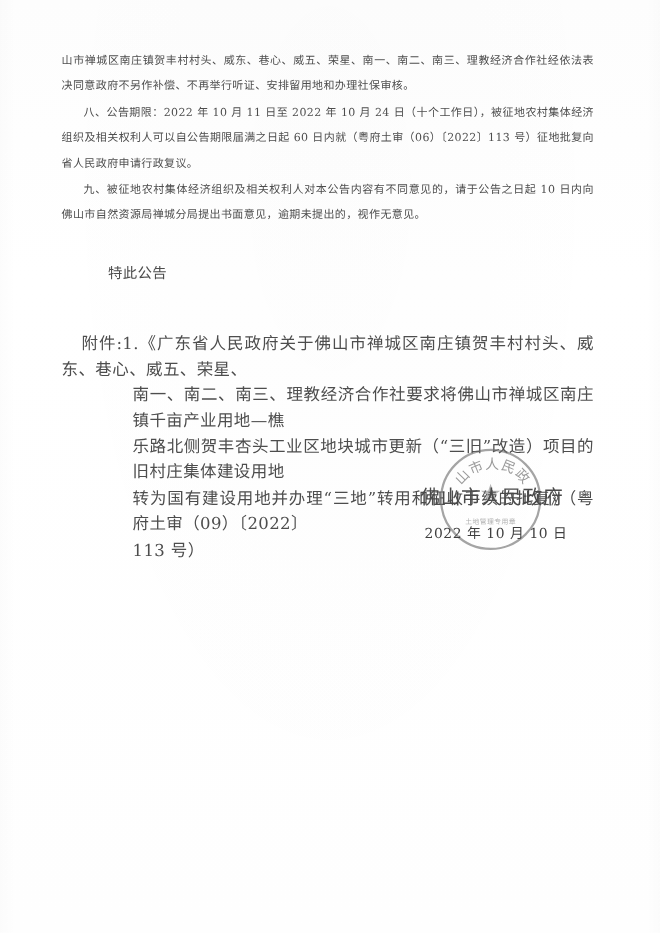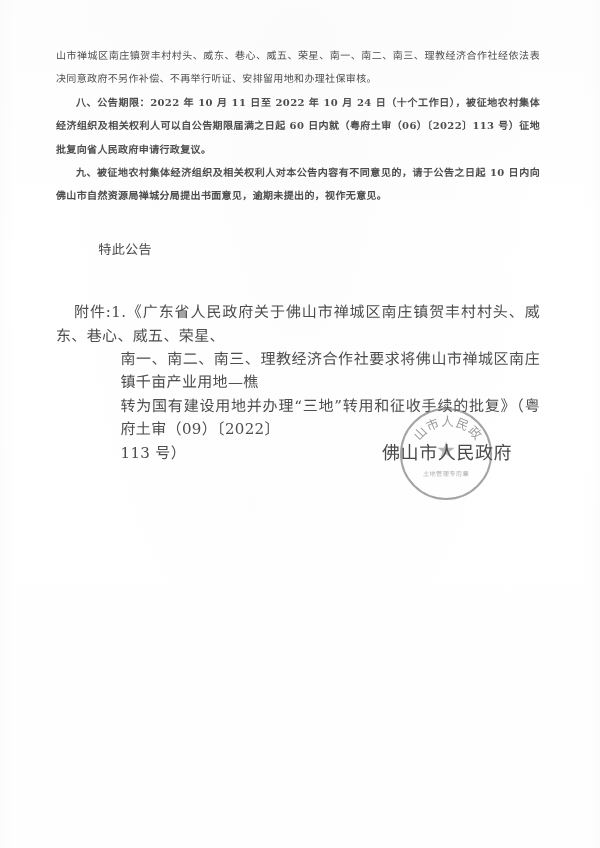--- a/index.html
+++ b/index.html
@@ -48,21 +48,21 @@
     margin: 0;
     color: #4d4d4d;
     font-size: 10px;
     line-height: 23.4px;
     letter-spacing: 0.35px;
     text-align: justify;
     text-justify: inter-ideograph;
     font-family: "DejaVu Serif", "Liberation Serif", serif;
   }
 
-  .para.indent2 { text-indent: 2em; font-weight: bold; }
+  .para.indent2 { text-indent: 2em; }
 
   
   .notice-close {
     margin: 16px;
     padding-top: 14px;
     color: #4d4d4d;
     font-size: 13.1px;
     line-height: 23.4px;
     letter-spacing: 0.35px;
     text-indent: 2em;
@@ -192,20 +192,21 @@
     <p class="para indent2">九、被征地农村集体经济组织及相关权利人对本公告内容有不同意见的，请于公告之日起 10 日内向佛山市自然资源局禅城分局提出书面意见，逾期未提出的，视作无意见。</p>
 
     <p class="notice-close">特此公告</p>
 
     <div id="attachment-block">
 
       <p class="attach-line attach-first"><span>附件:</span><span>1.</span><span>《广东省人民政府关于佛山市禅城区南庄镇贺丰村村头、威东、巷心、威五、荣星、</span></p>
 
       <p class="attach-line attach-hang">南一、南二、南三、理教经济合作社要求将佛山市禅城区南庄镇千亩产业用地—樵</p>
 
+      <p class="attach-line attach-hang">乐路北侧贺丰杏头工业区地块城市更新（“三旧”改造）项目的旧村庄集体建设用地</p>
 
       <p class="attach-line attach-hang">转为国有建设用地并办理“三地”转用和征收手续的批复》（粤府土审（09）〔2022〕</p>
 
       <p class="attach-line attach-hang">113 号）</p>
 
 
     </div>
   </div>
 
   <div id="signature-block">
@@ -219,16 +220,17 @@
           <text>
             <textPath href="#arcpath" startOffset="50%" text-anchor="middle">山市人民政</textPath>
           </text>
         </svg>
         <div id="seal-star">★</div>
         <div id="seal-bottom-text">土地管理专用章</div>
       </div>
     </div>
 
     <div id="signer-name">佛山市人民政府</div>
+    <div id="signer-date">2022 年 10 月 10 日</div>
 
   </div>
 
 </div>
 
 </body></html>

